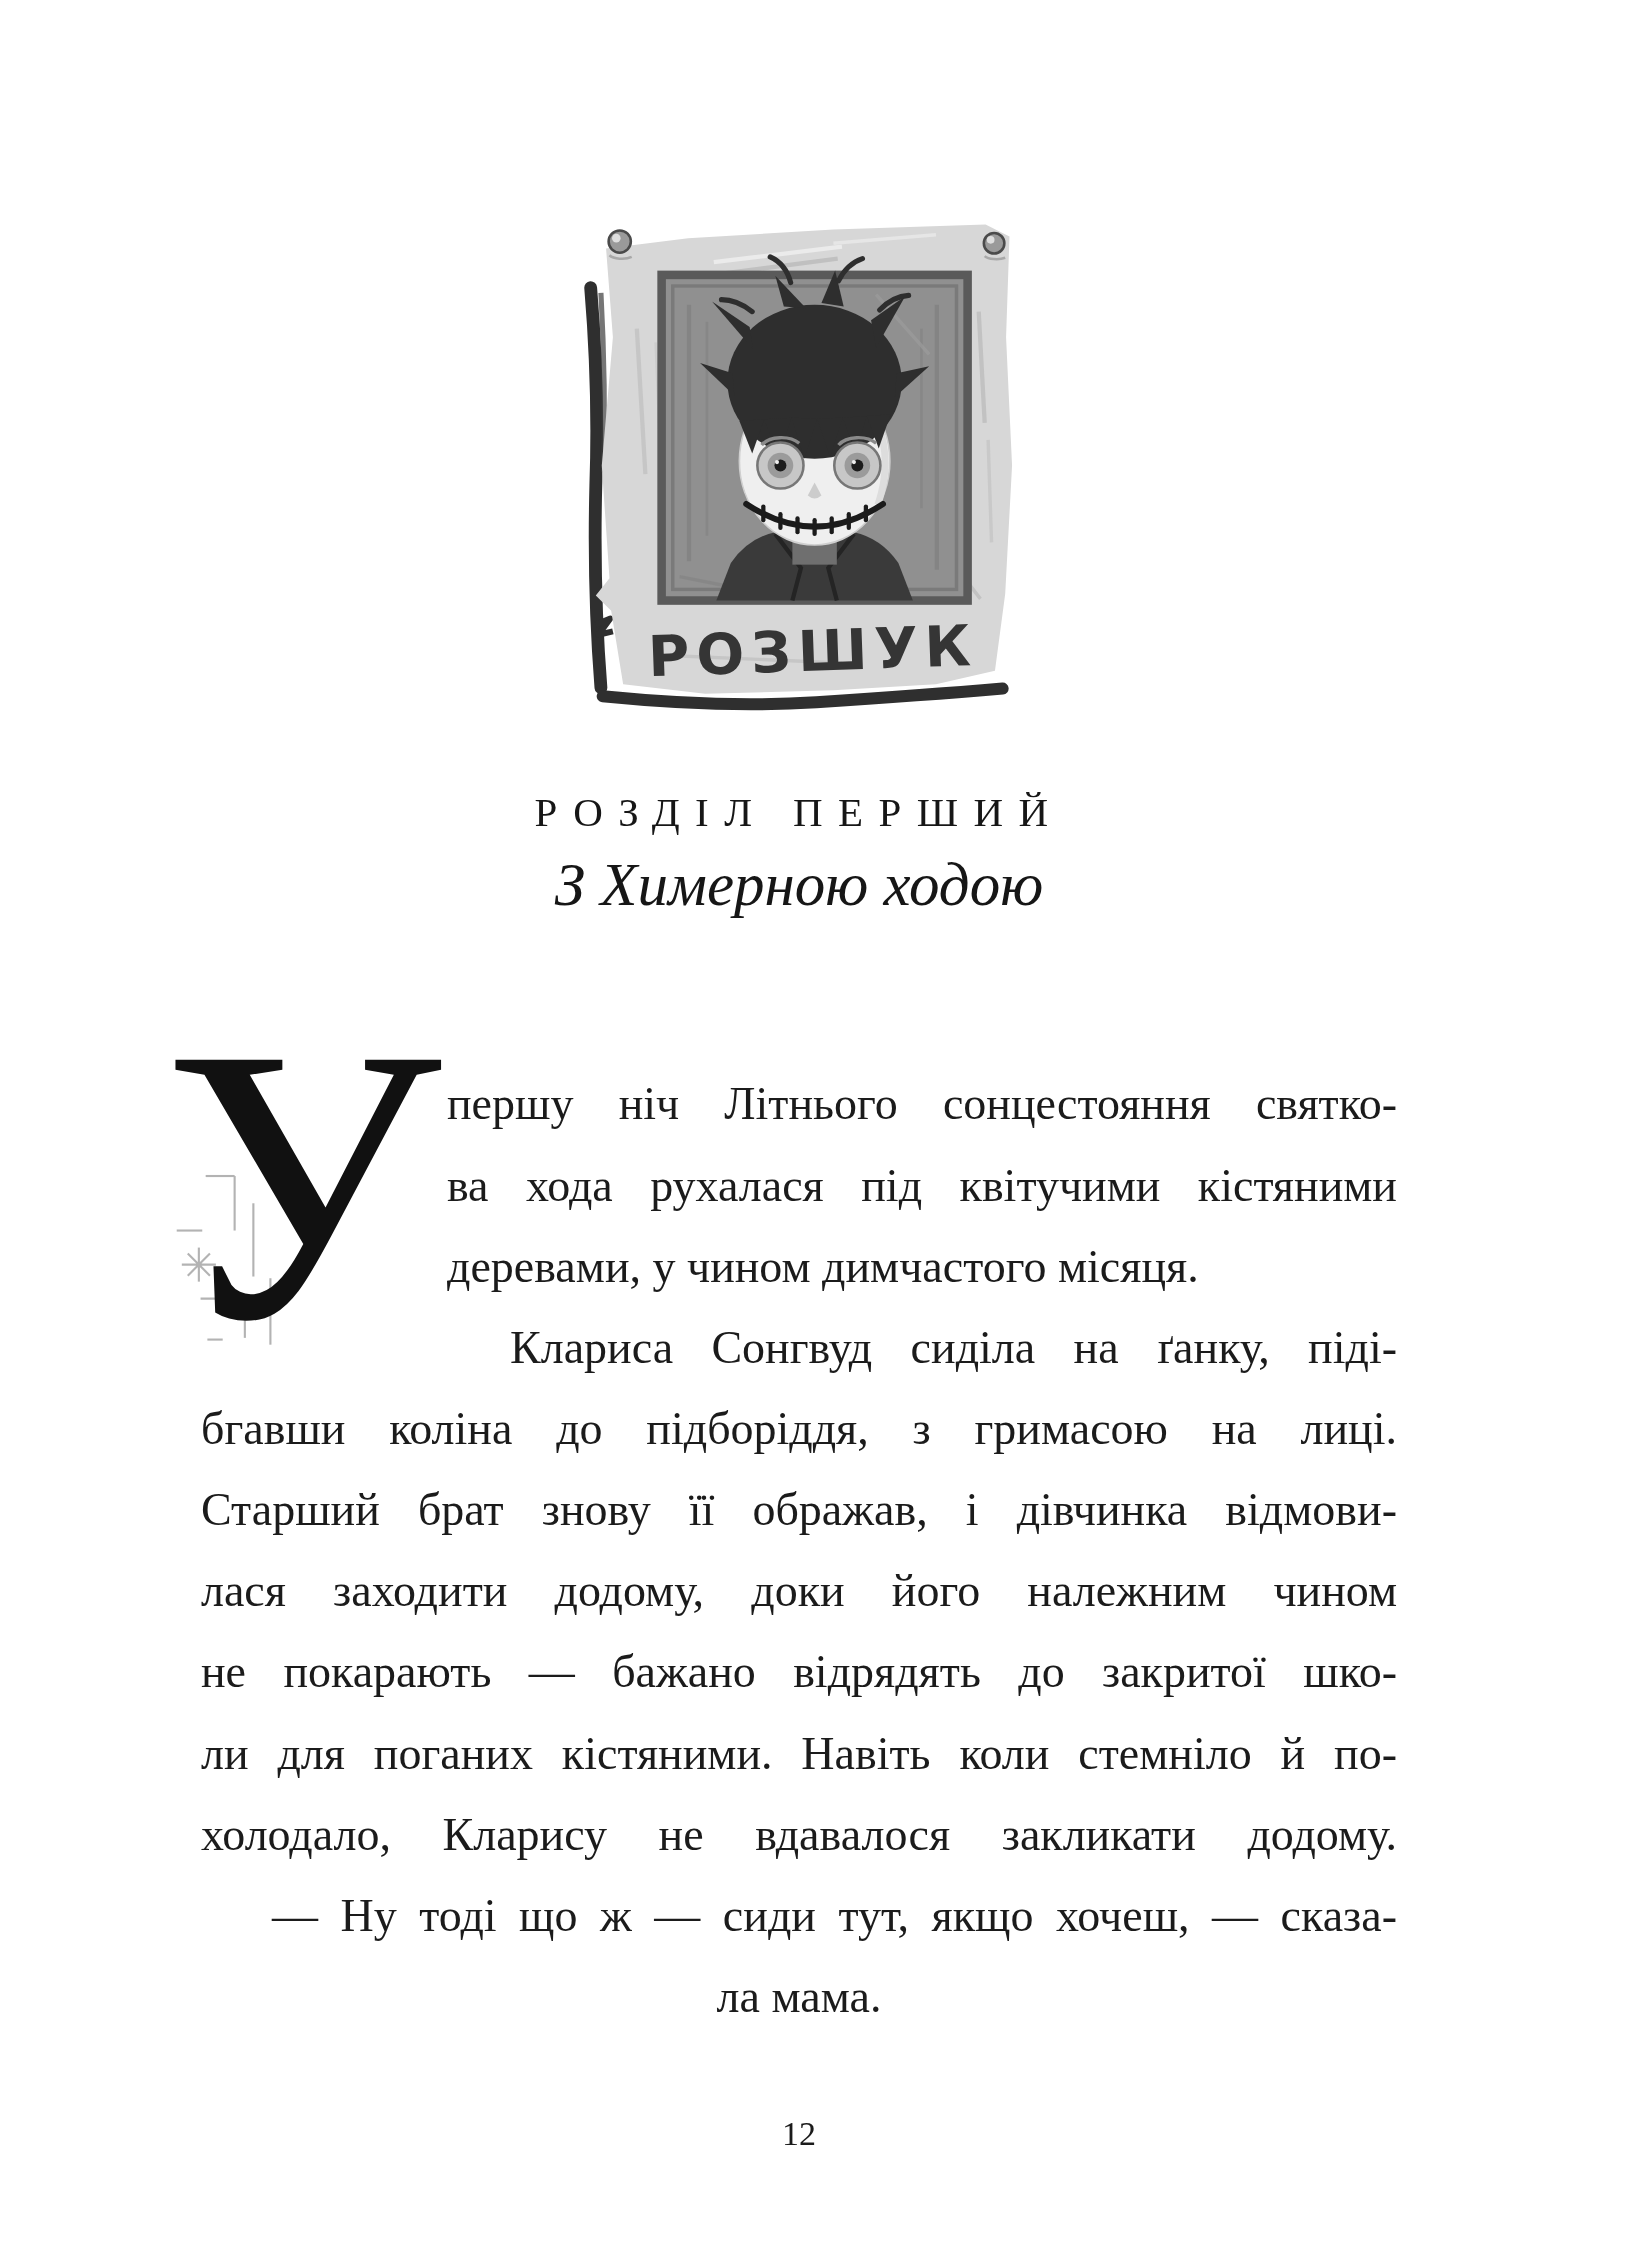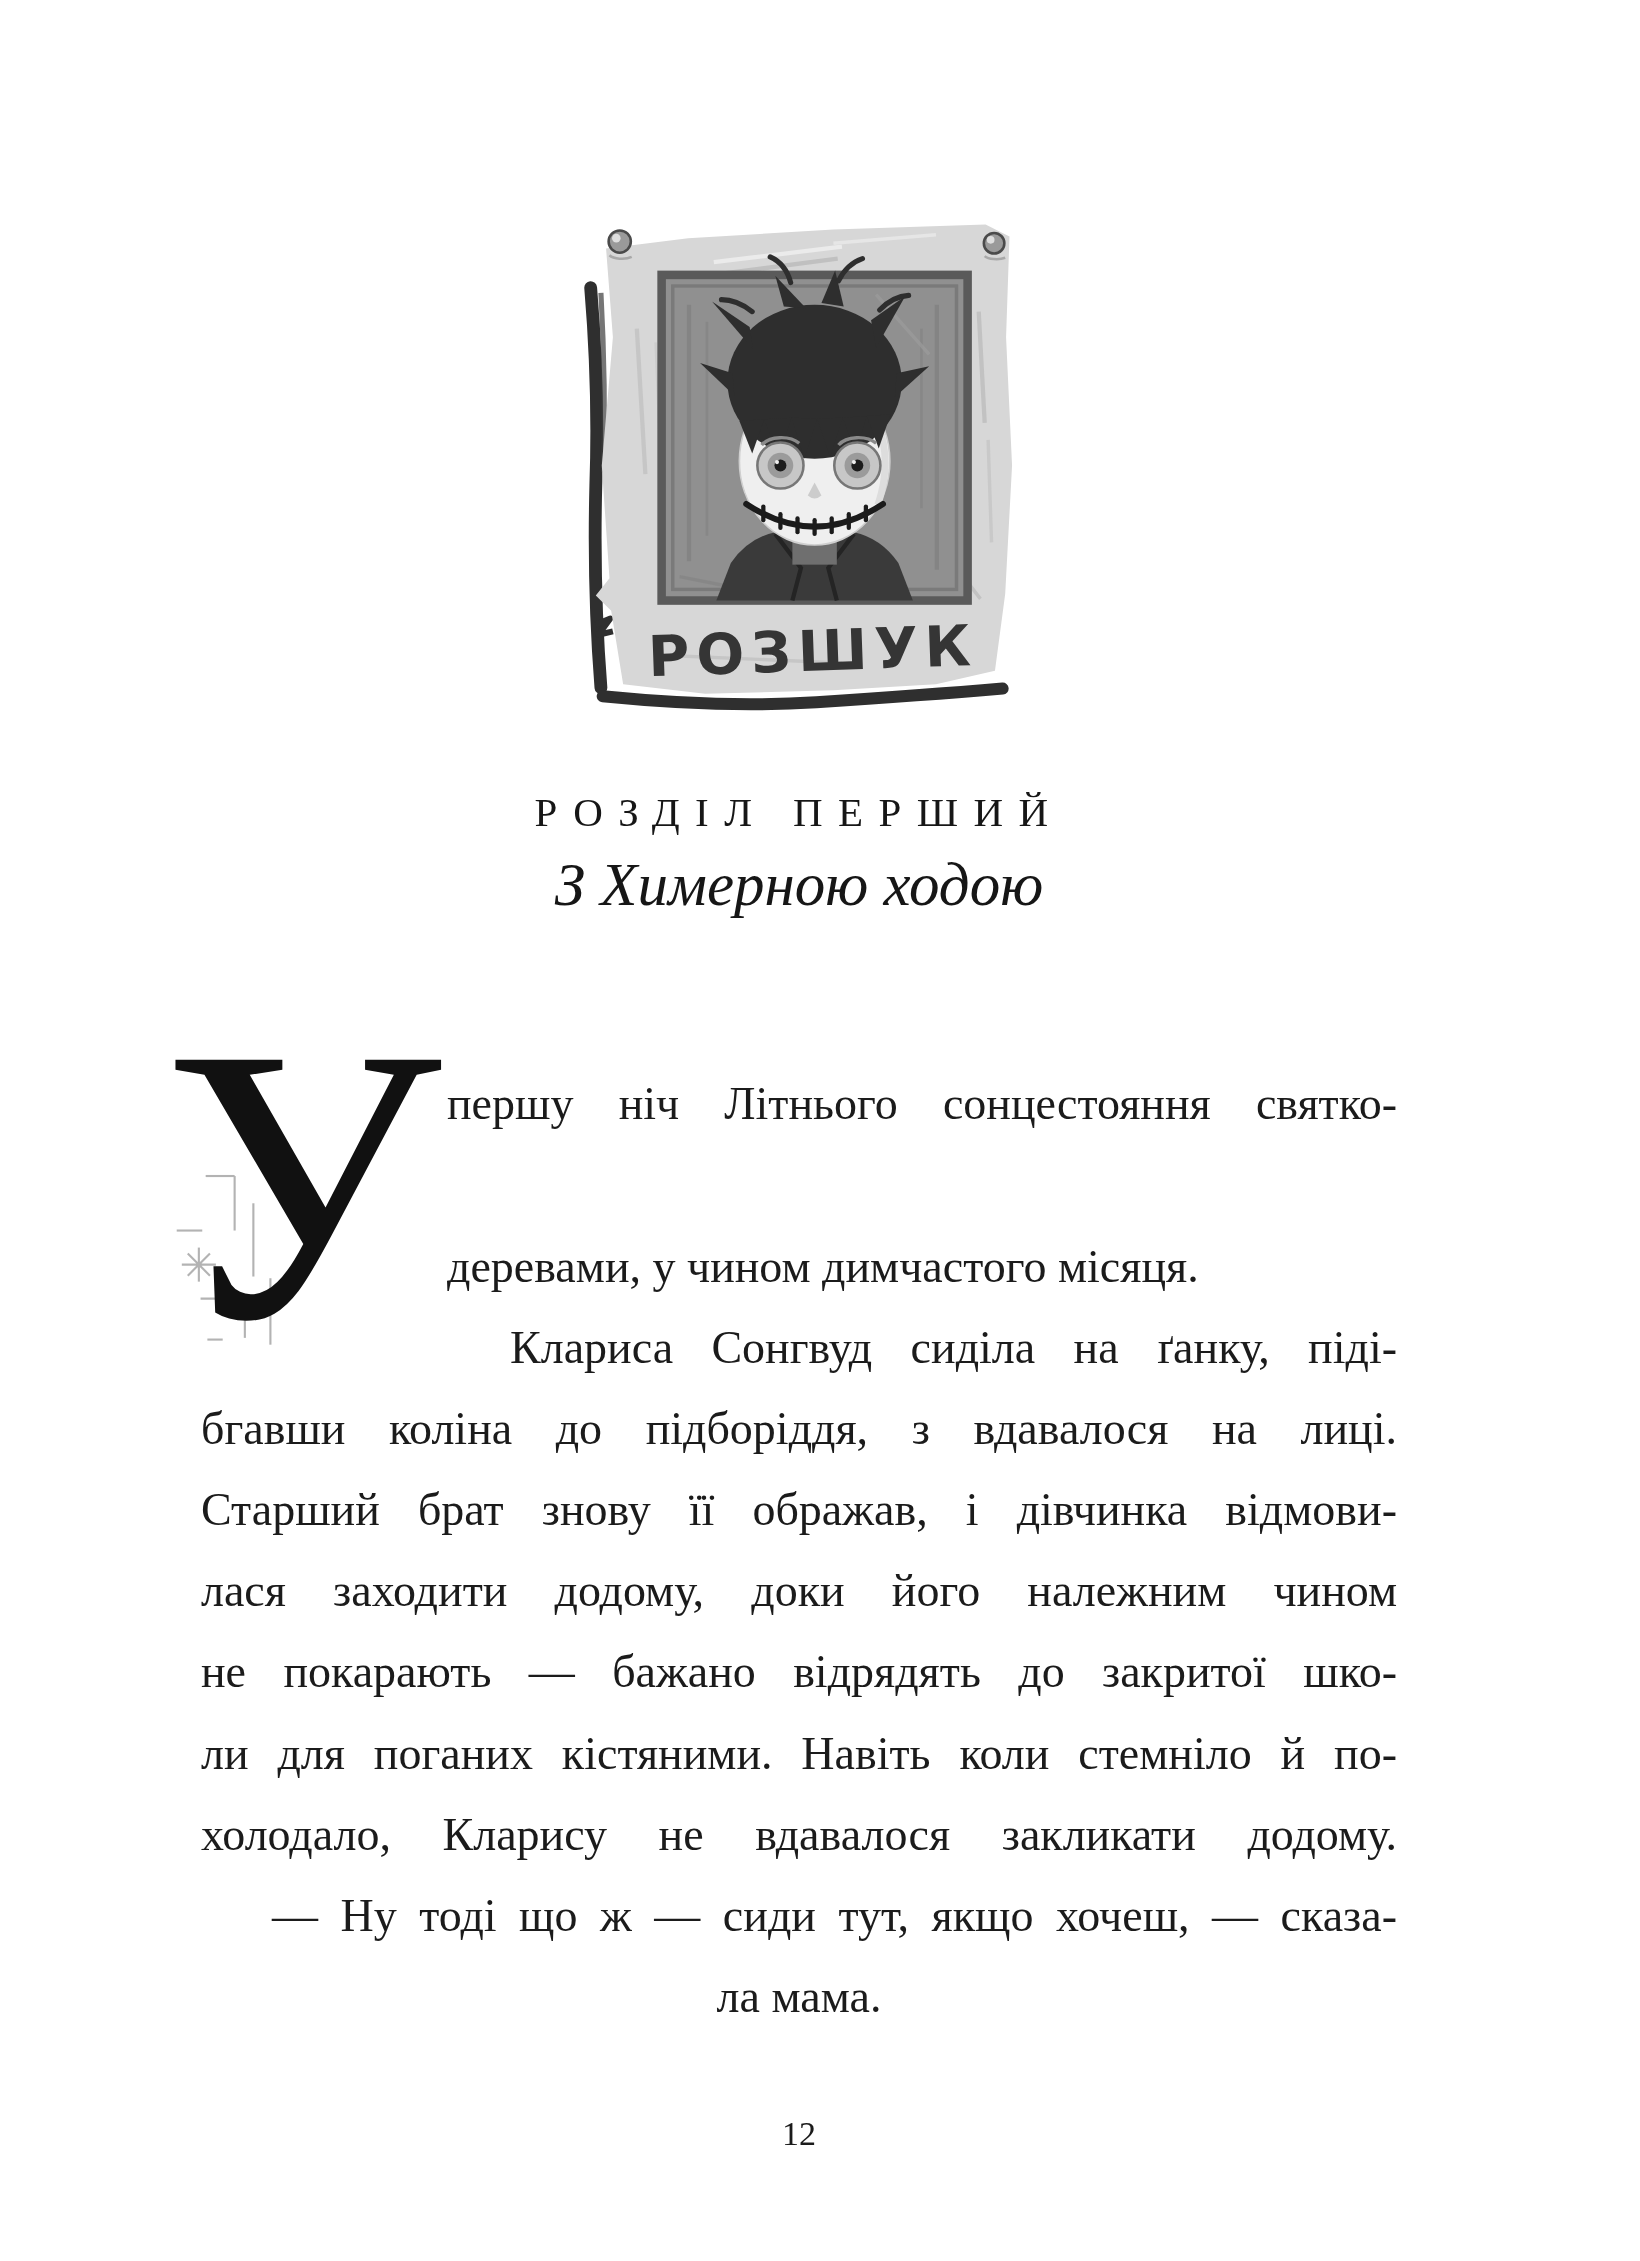--- a/index.html
+++ b/index.html
@@ -191,23 +191,24 @@
       <path d="M30,152 h52"></path>
       <path d="M82,152 v46"></path>
       <path d="M112,128 v78"></path>
       <path d="M38,200 h18"></path>
     </g>
     <circle cx="28" cy="112" r="3.5" fill="#b3b3b3"></circle>
   </svg>
   <span class="dropcap">У</span>
 
   <div class="line wrap3 jl" style="top:1070px">першу ніч Літнього сонцестояння святко-</div>
+  <div class="line wrap3 jl" style="top:1152px">ва хода рухалася під квітучими кістяними</div>
   <div class="line wrap3" style="top:1233px">деревами, у чином димчастого місяця.</div>
   <div class="line wrap4 jl" style="top:1314px">Клариса Сонгвуд сиділа на ґанку, піді-</div>
-  <div class="line full jl" style="top:1395px">бгавши коліна до підборіддя, з вдавалося на лиці.</div>
+  <div class="line full jl" style="top:1395px">бгавши коліна до підборіддя, з гримасою на лиці.</div>
   <div class="line full jl" style="top:1476px">Старший брат знову її ображав, і дівчинка відмови-</div>
   <div class="line full jl" style="top:1557px">лася заходити додому, доки його належним чином</div>
   <div class="line full jl" style="top:1638px">не покарають — бажано відрядять до закритої шко-</div>
   <div class="line full jl" style="top:1720px">ли для поганих кістяними. Навіть коли стемніло й по-</div>
   <div class="line full jl" style="top:1801px">холодало, Кларису не вдавалося закликати додому.</div>
   <div class="line dlg jl" style="top:1882px">— Ну тоді що ж — сиди тут, якщо хочеш, — сказа-</div>
   <div class="line full" style="top:1963px">ла мама.</div>
 
   <div class="pageno">12</div>
 

